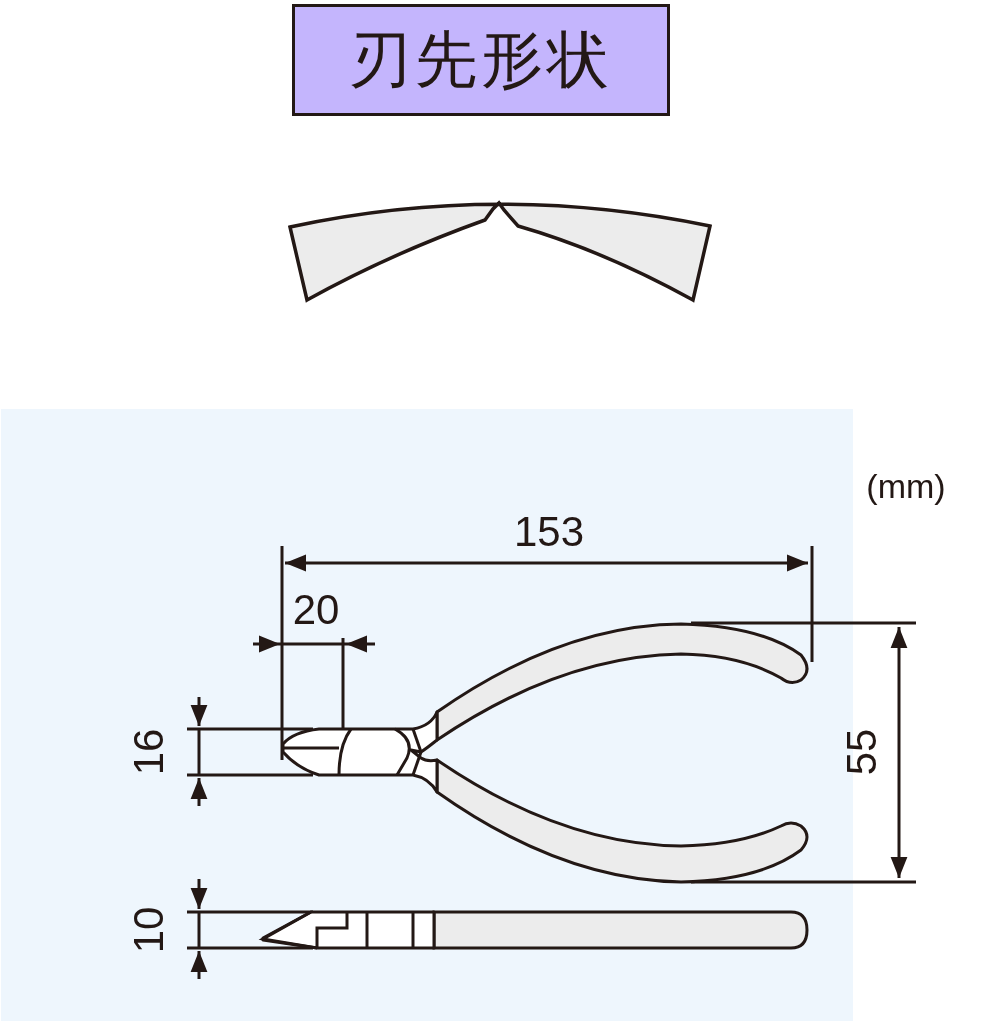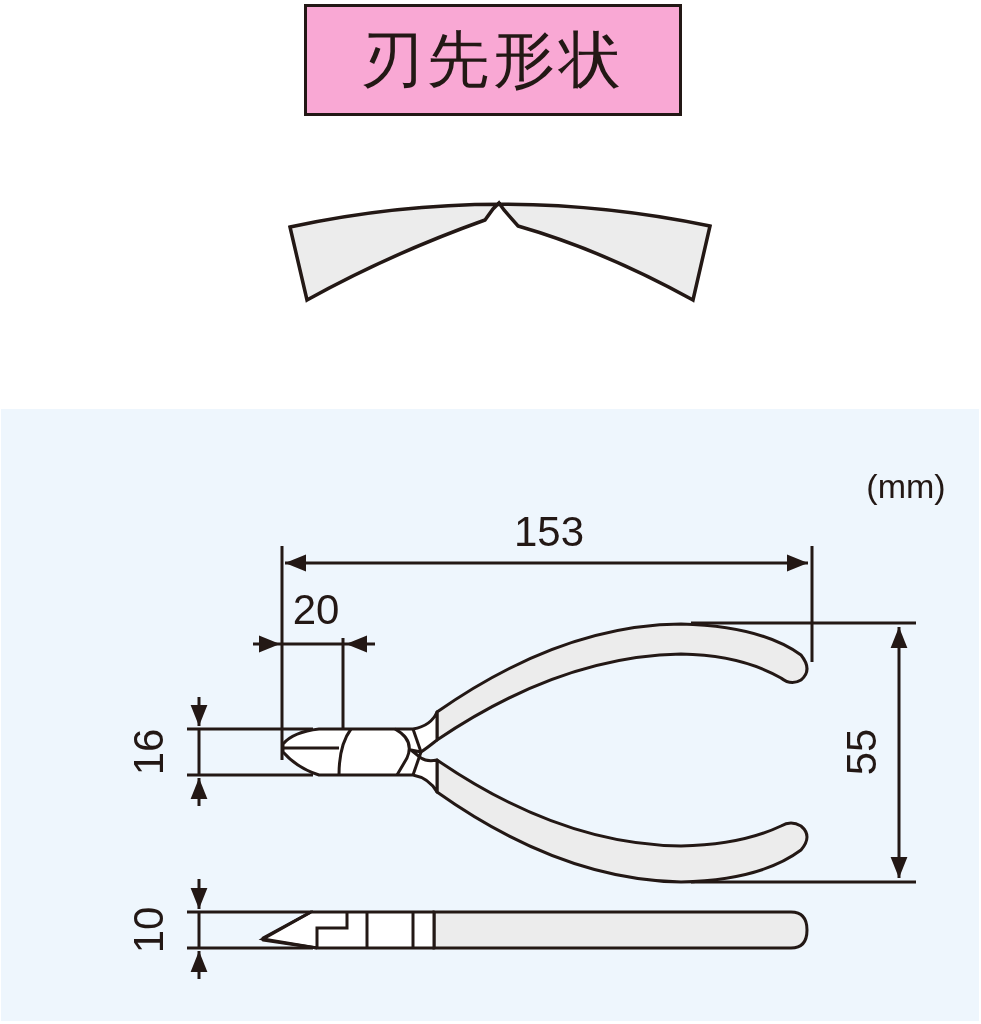--- a/index.html
+++ b/index.html
@@ -1,29 +1,29 @@
 <!DOCTYPE html>
 <html><head>
   <meta charset="utf-8">
   <style>
     html, body { margin: 0; padding: 0; background: #ffffff; }
     body { width: 981px; height: 1024px; position: relative; overflow: hidden;
            font-family: "Liberation Sans", "DejaVu Sans", sans-serif; }
     .title-box {
-      position: absolute; left: 304px; top: 4px; width: 378px; height: 112px;
-      border: 3px solid #231815; box-sizing: border-box; background: #f9a8d4;
+      position: absolute; left: 292px; top: 4px; width: 378px; height: 112px;
+      border: 3px solid #231815; box-sizing: border-box; background: #c4b5fd;
       display: flex; align-items: center; justify-content: center;
     }
     .title-text {
       font-family: "DejaVu Sans", sans-serif; font-size: 62px; letter-spacing: 4px;
       color: #231815; line-height: 1;
     }
     .blade-shape { position: absolute; left: 280px; top: 190px; }
     .dim-panel {
-      position: absolute; left: 1px; top: 409px; width: 978px; height: 612px;
+      position: absolute; left: 1px; top: 409px; width: 852px; height: 612px;
       background: #eef6fd;
     }
     svg text { font-family: "Liberation Sans", "DejaVu Sans", sans-serif; fill: #231815; }
   </style>
 </head>
 <body>
 
 <div class="title-box">
   <span class="title-text">刃先形状</span>
 </div>

